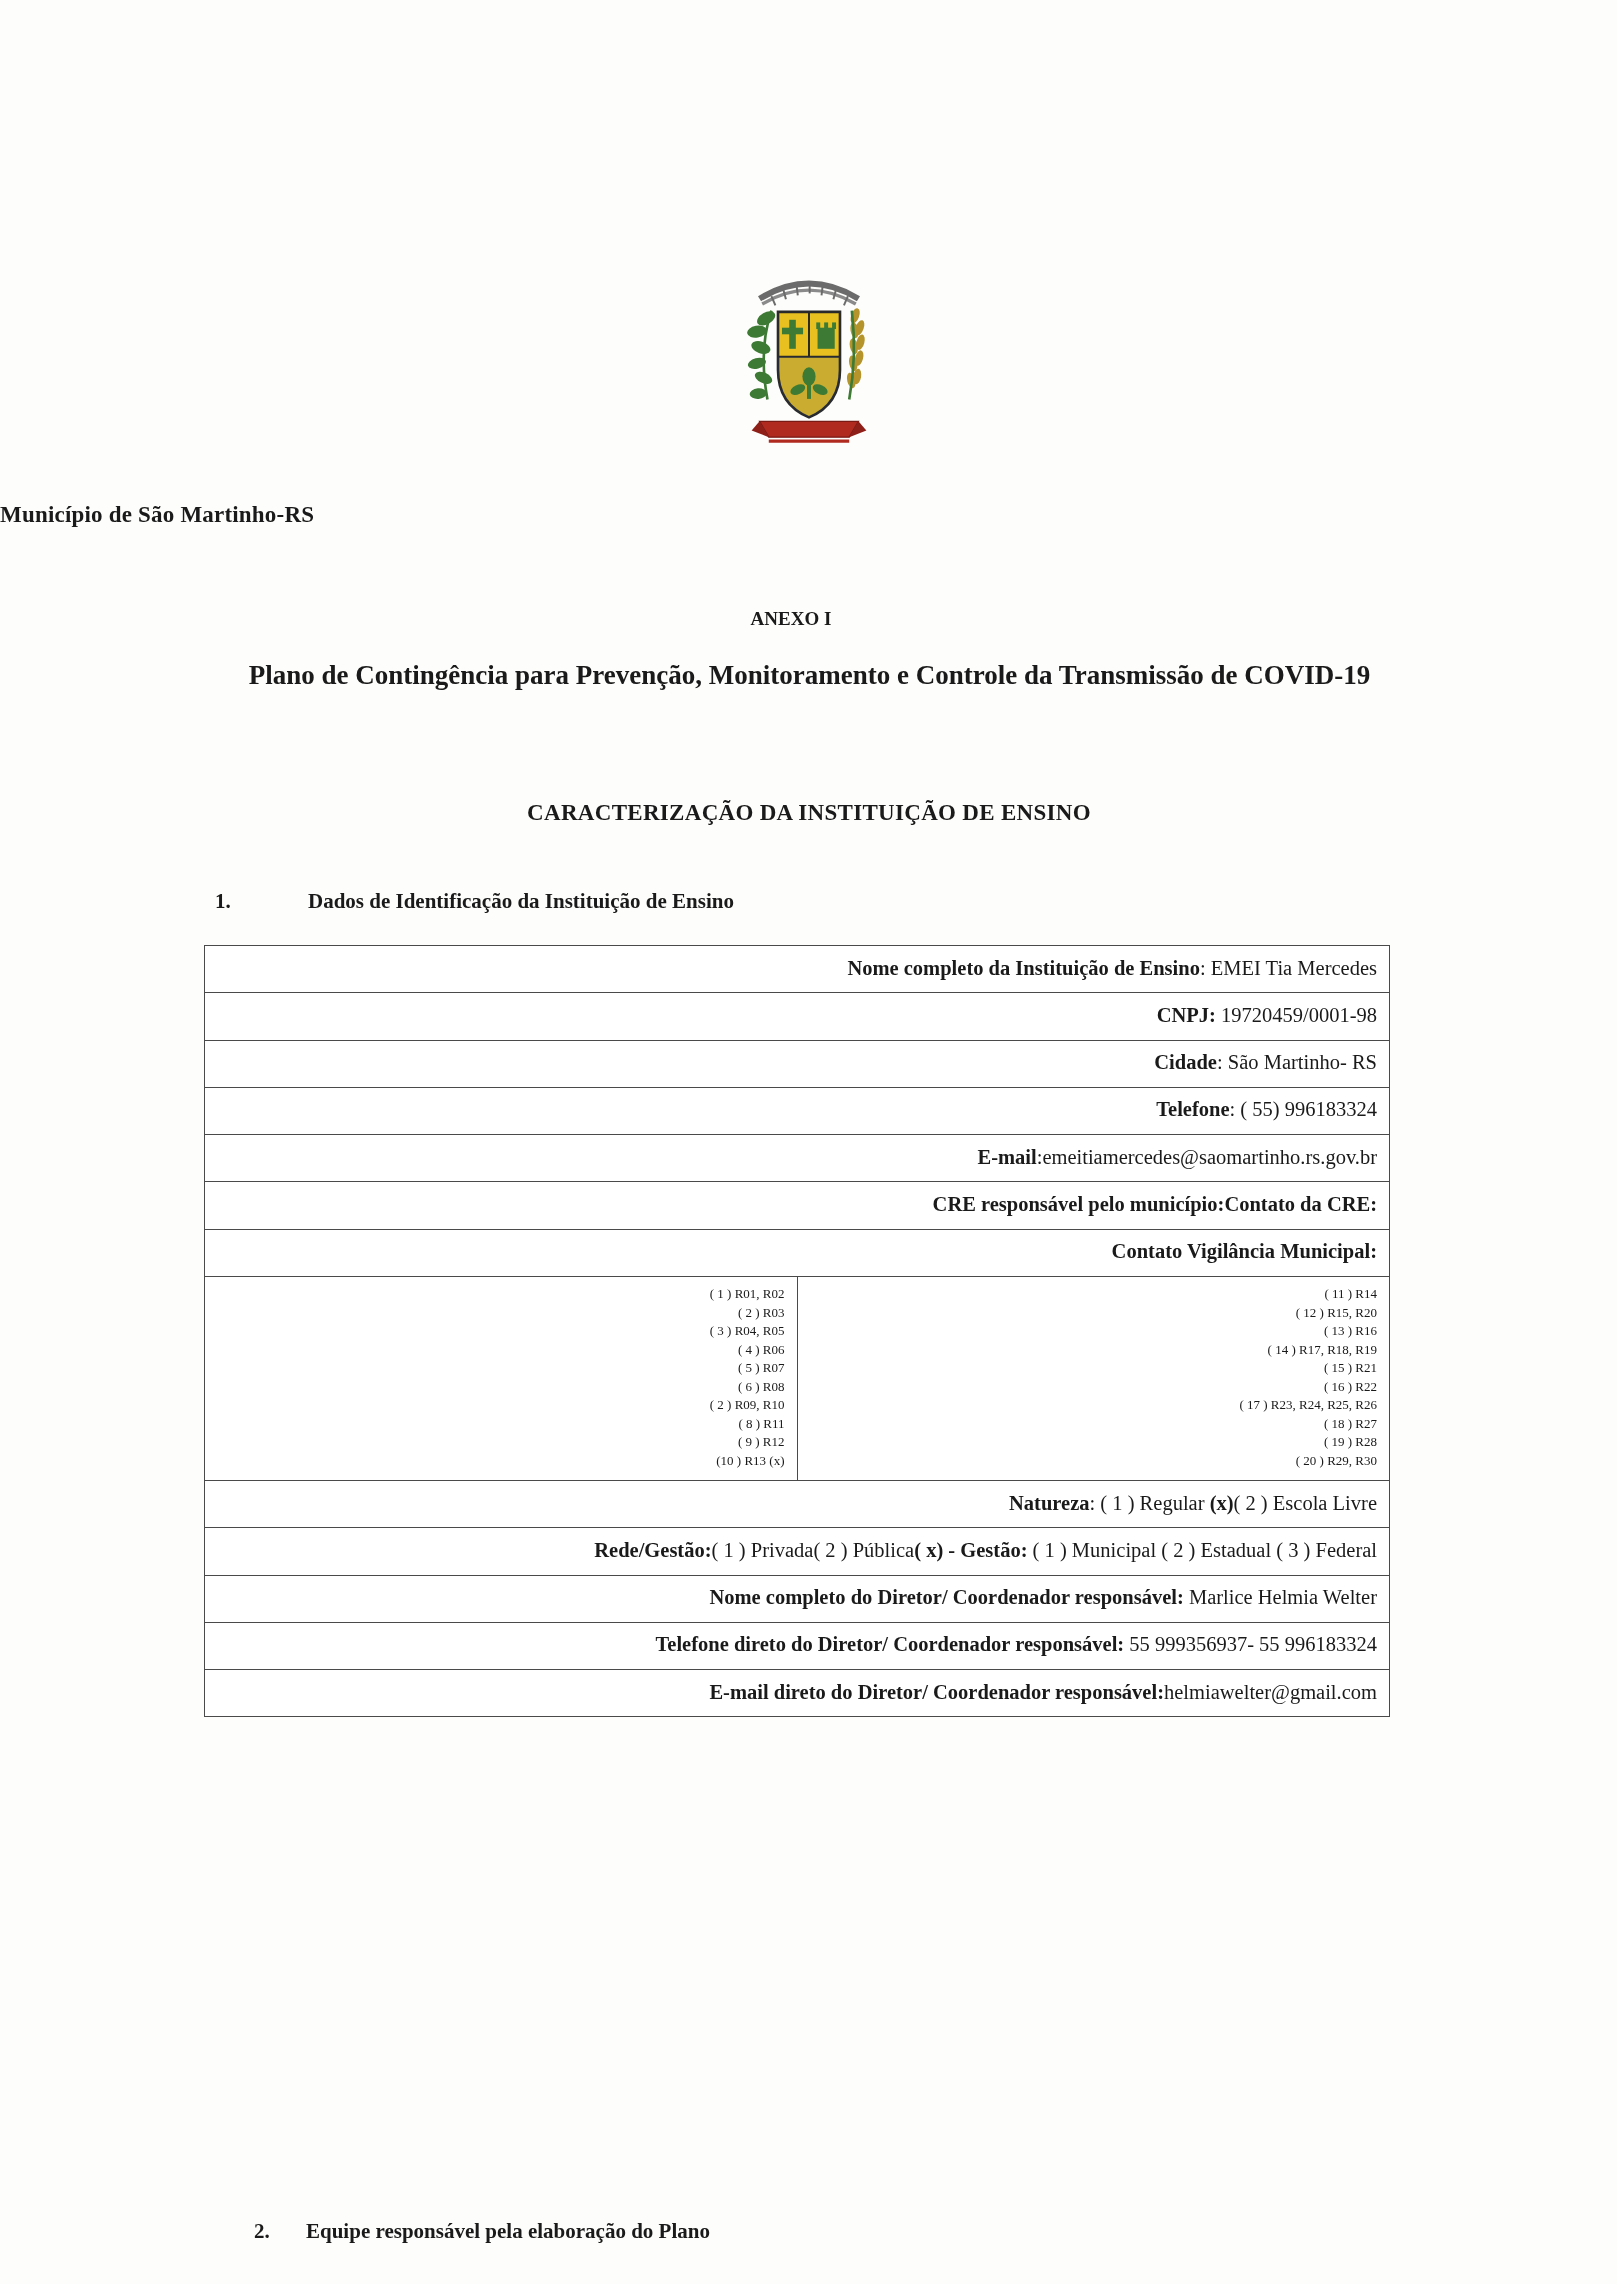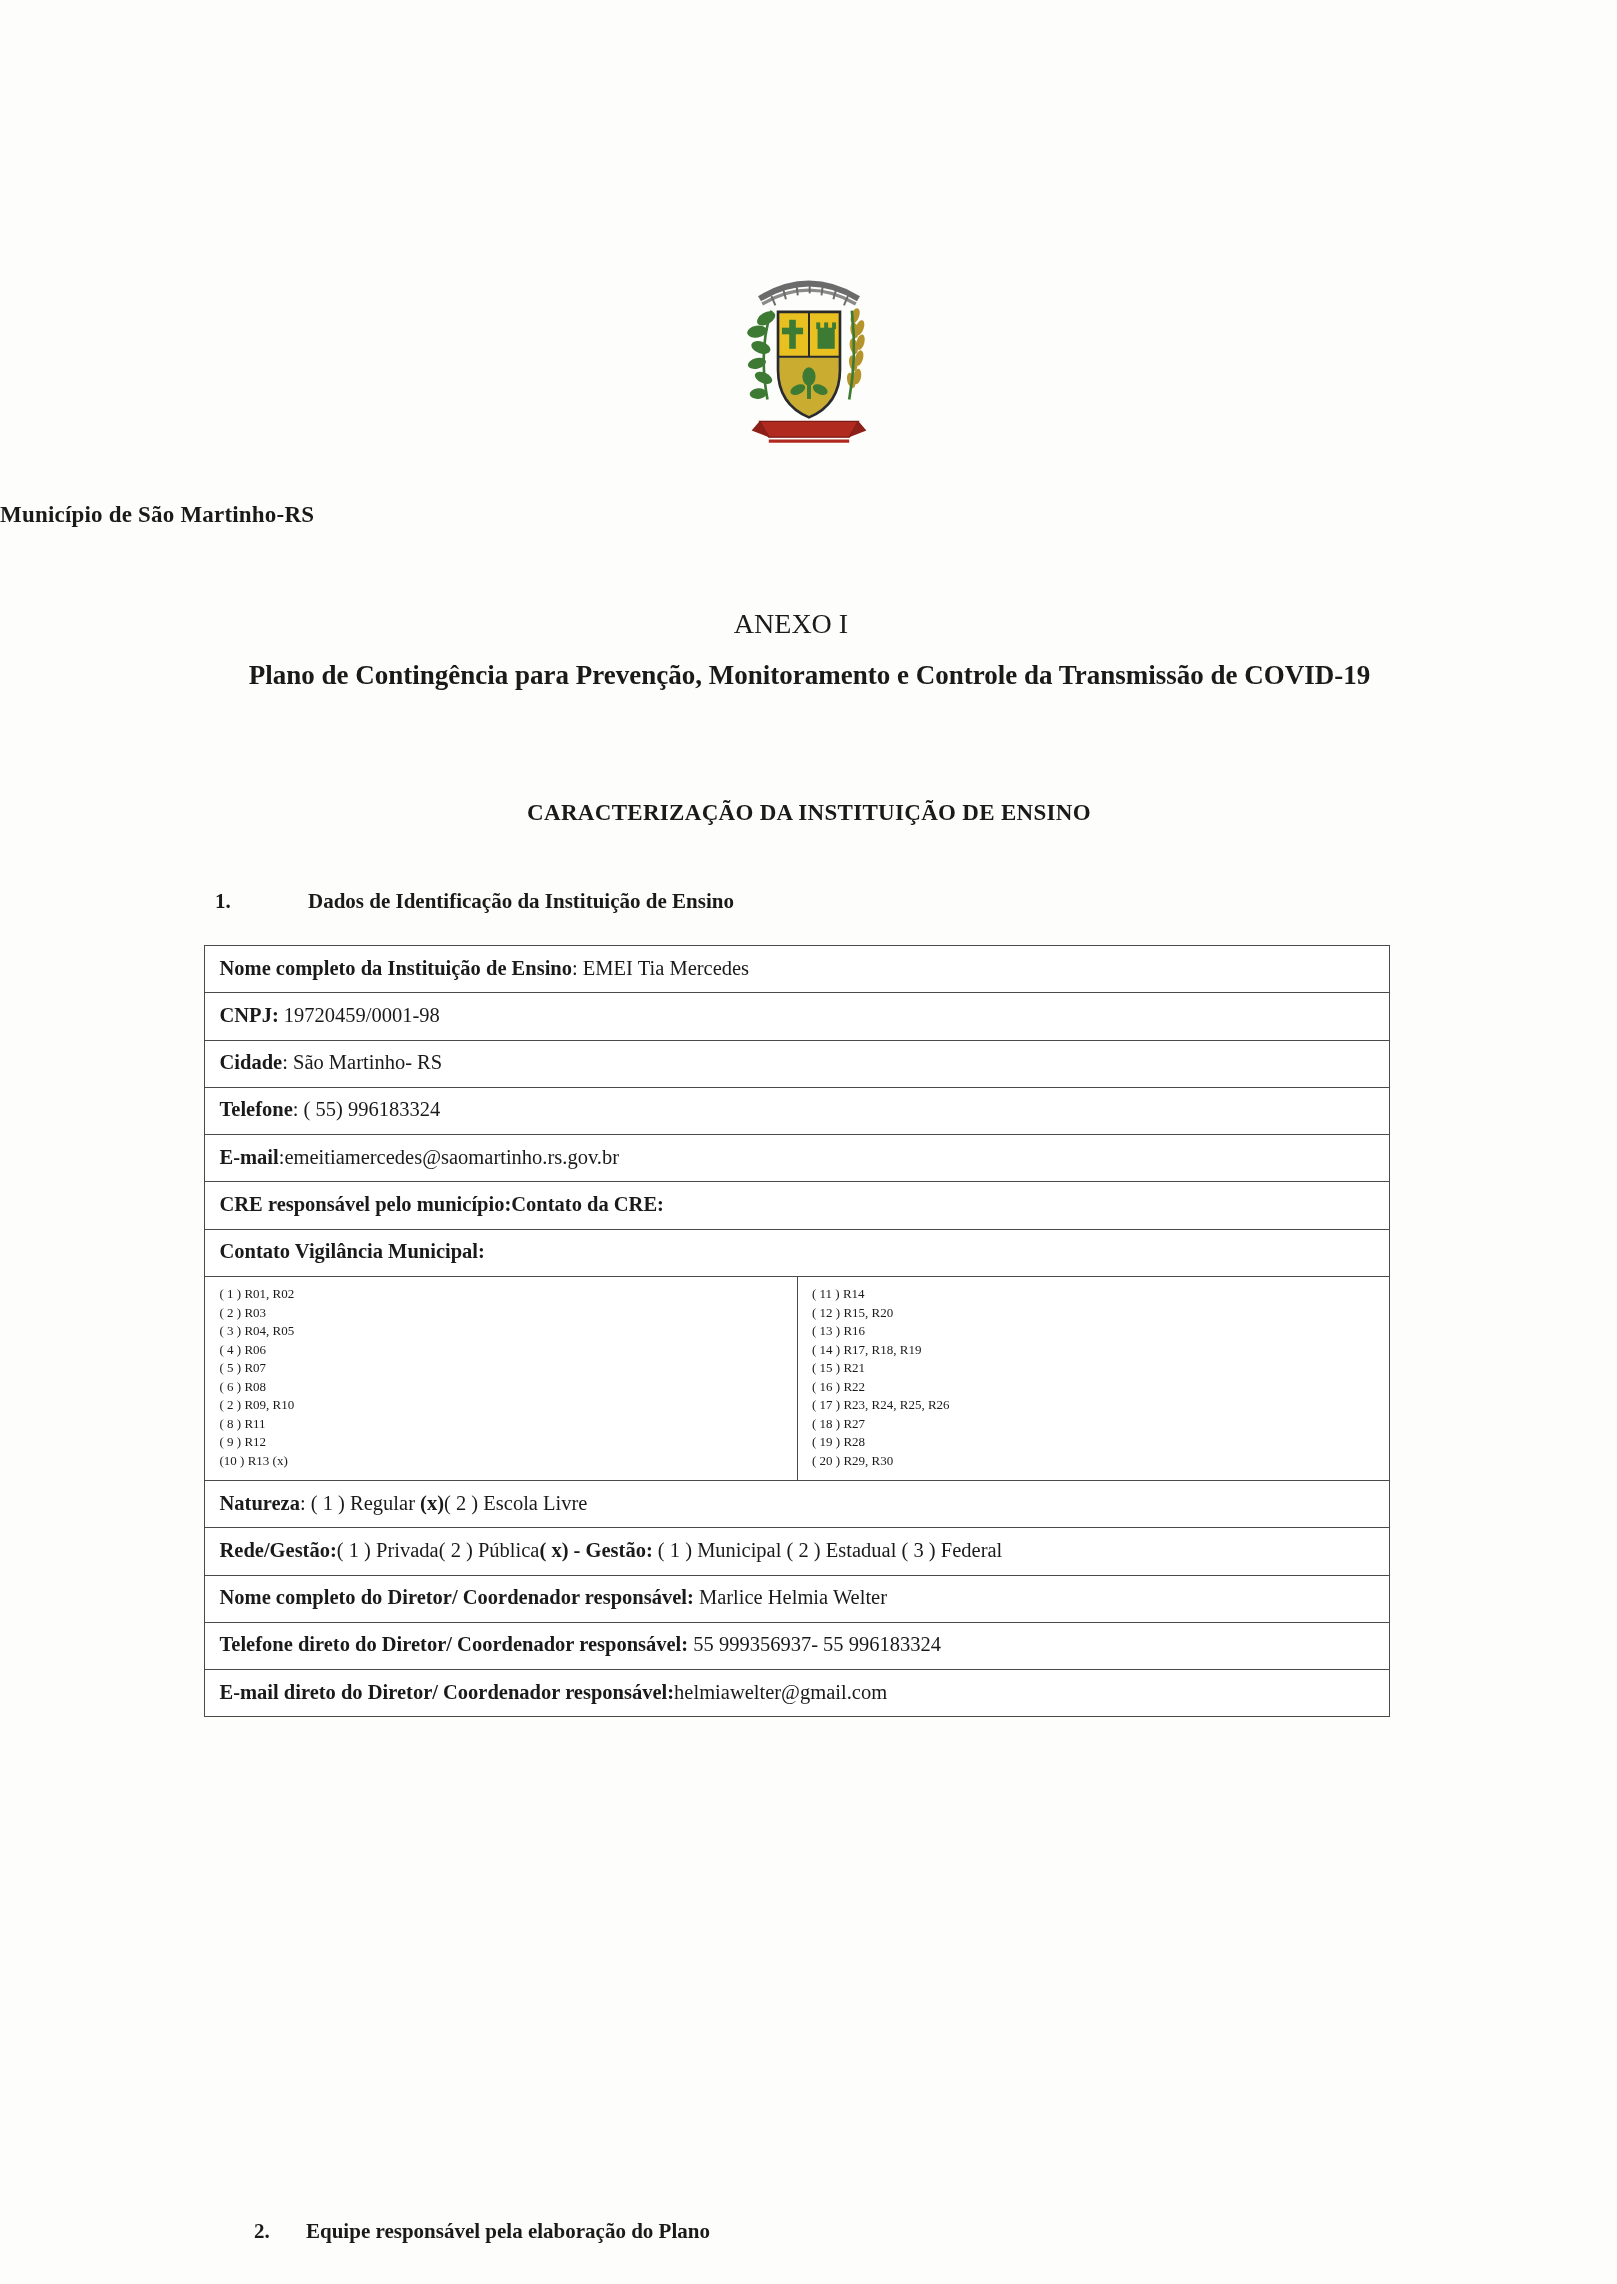--- a/index.html
+++ b/index.html
@@ -47,22 +47,22 @@
     font-size: 23px;
     font-weight: bold;
     letter-spacing: 0.2px;
   }
   .anexo {
     position: absolute;
     top: 608px;
     left: 0;
     width: 1582px;
     text-align: center;
-    font-size: 28px;
-    font-weight: normal;
+    font-size: 19px;
+    font-weight: bold;
   }
   .plano {
     position: absolute;
     top: 658px;
     left: 218px;
     width: 1183px;
     text-align: center;
     font-size: 27px;
     font-weight: bold;
     line-height: 1.3;
@@ -104,20 +104,21 @@
     border: 1.3px solid #4a4a4a;
     border-collapse: collapse;
     background: #fff;
   }
   .tbl td {
     border: 1.3px solid #4a4a4a;
     padding: 8.6px 12px 10px 14.5px;
     font-size: 20.5px;
     vertical-align: top;
     line-height: 1.35;
+    text-align: right;
   }
   .b { font-weight: bold; }
   .reg-cell { padding: 9.3px 12px 12px 14.5px; }
   .reg-list {
     margin: 0;
     padding: 0;
     list-style: none;
     font-size: 13px;
     line-height: 1.42;
   }

